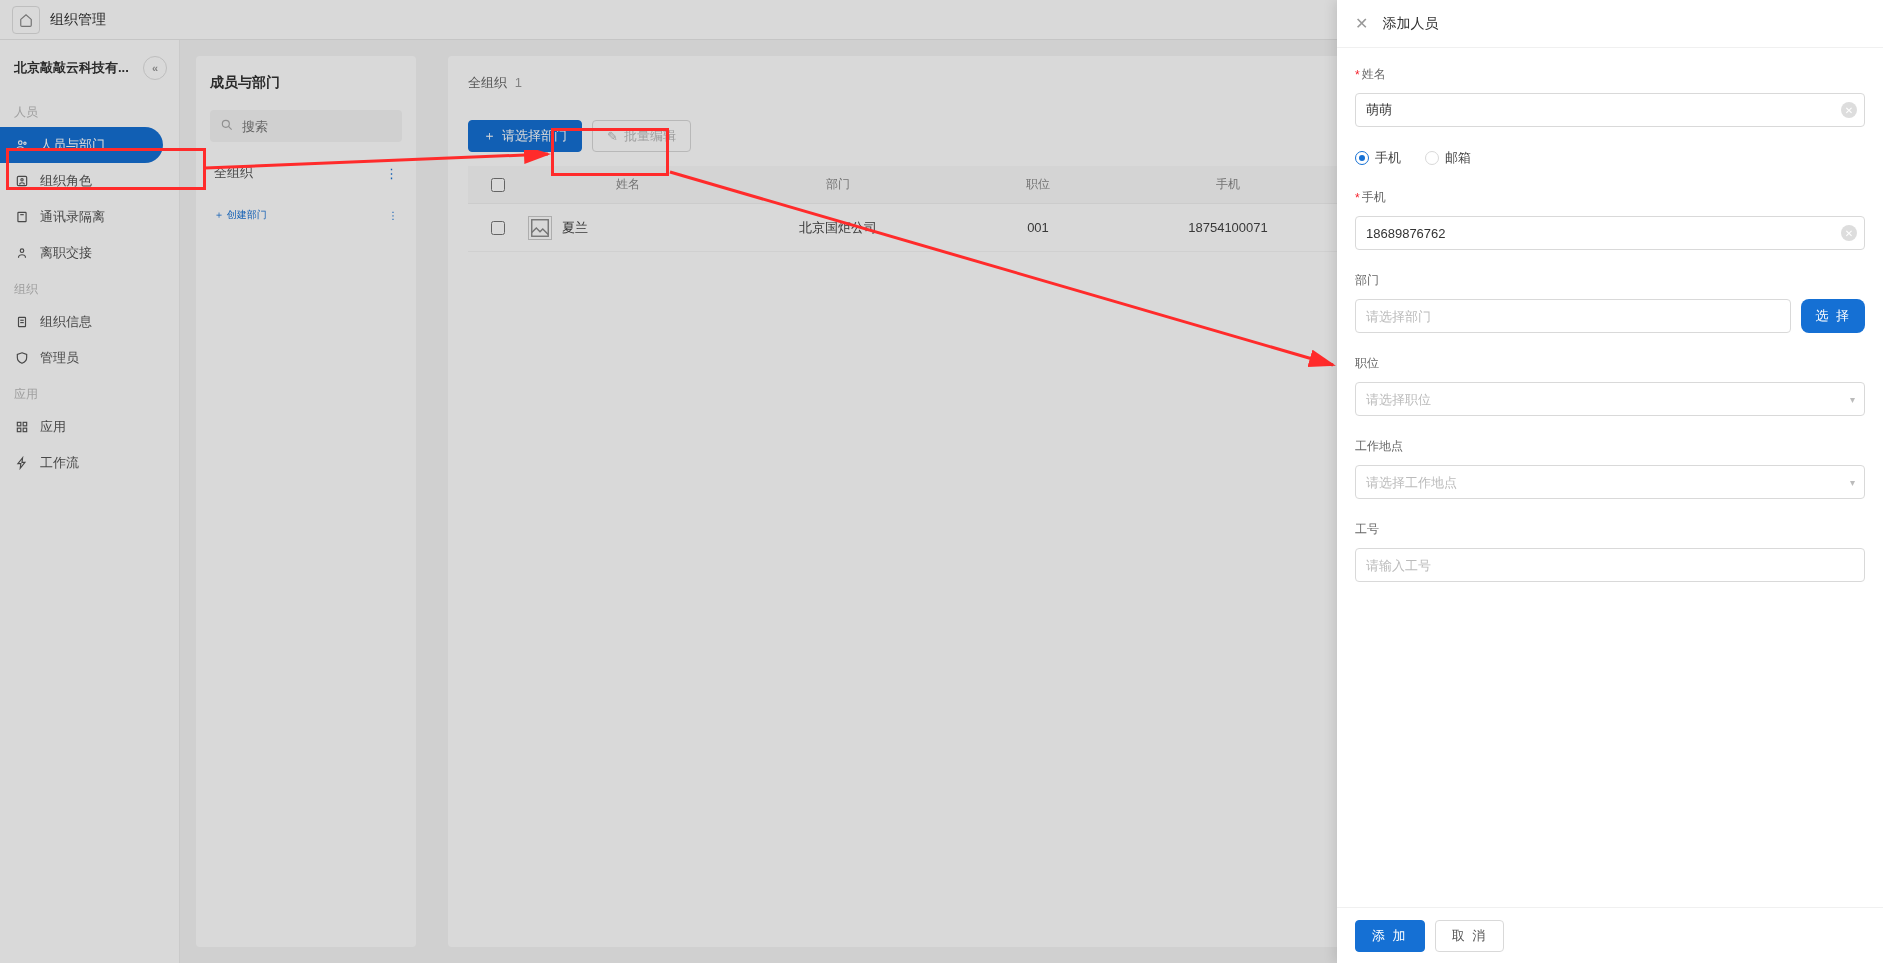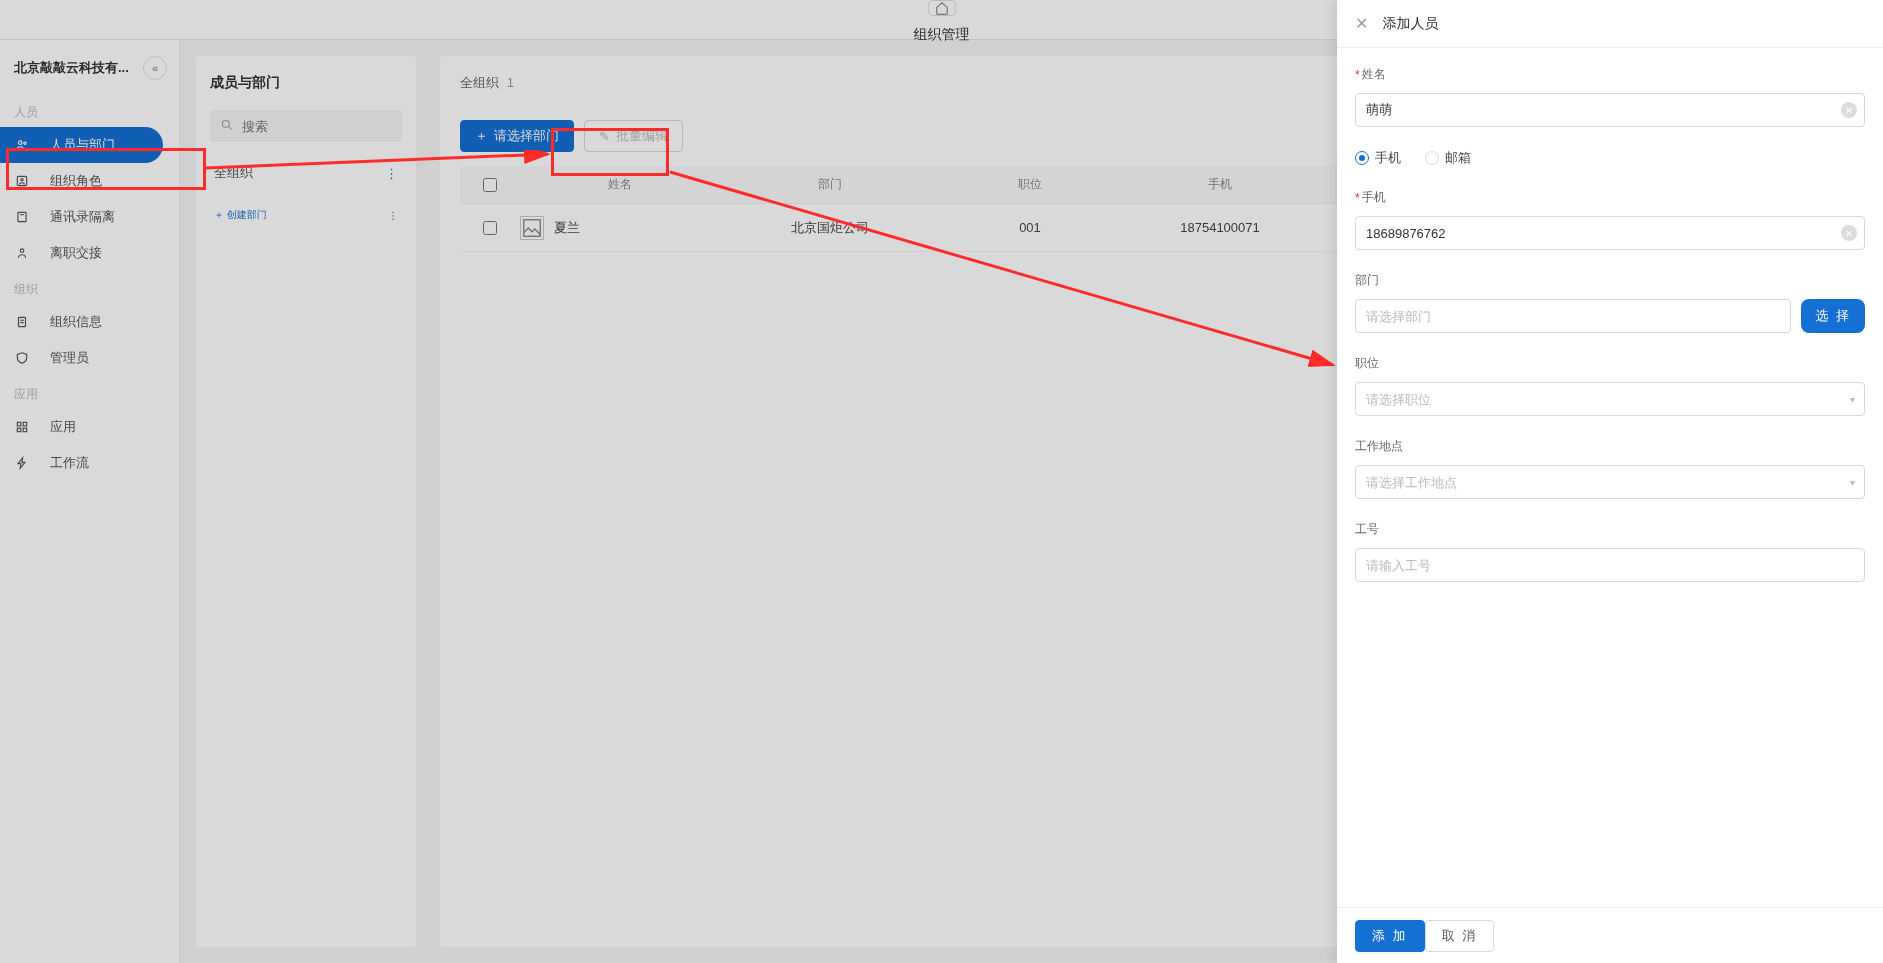--- a/index.html
+++ b/index.html
@@ -1,32 +1,32 @@
 <!DOCTYPE html>
 <html><head>
 <meta charset="utf-8">
 <style>
 * { margin: 0; padding: 0; box-sizing: border-box; font-family: -apple-system, BlinkMacSystemFont, "Segoe UI", "PingFang SC", "Microsoft YaHei", sans-serif; }
 body { background: #f5f5f5; width: 1883px; height: 963px; overflow: hidden; position: relative; }
 
-.header { height: 40px; background: #fff; border-bottom: 1px solid #e8e8e8; display: flex; align-items: center; padding: 0 12px; gap: 10px; flex-direction: column; }
+.header { height: 40px; background: #fff; border-bottom: 1px solid #e8e8e8; display: flex; align-items: center; padding: 0 12px; gap: 10px; }
 .home-btn { width: 28px; height: 28px; border: 1px solid #e0e0e0; border-radius: 4px; display: flex; align-items: center; justify-content: center; cursor: pointer; color: #888; }
 .header-title { font-size: 14px; color: #333; }
 
 .main { display: flex; height: calc(963px - 40px); }
 
 .sidebar { width: 180px; background: #fff; border-right: 1px solid #eee; padding-top: 16px; flex-shrink: 0; }
 .org-name { display: flex; align-items: center; justify-content: space-between; padding: 0 12px 14px 14px; font-size: 13px; font-weight: 600; color: #333; }
 .collapse-btn { width: 24px; height: 24px; border: 1px solid #e0e0e0; border-radius: 50%; display: flex; align-items: center; justify-content: center; cursor: pointer; color: #999; font-size: 11px; }
 .side-section-label { font-size: 12px; color: #bbb; padding: 10px 14px 6px; }
-.side-item { display: flex; align-items: center; gap: 20px; padding: 9px 14px; font-size: 13px; color: #555; cursor: pointer; border-radius: 0 18px 18px 0; margin-right: 16px; }
+.side-item { display: flex; align-items: center; gap: 10px; padding: 9px 14px; font-size: 13px; color: #555; cursor: pointer; border-radius: 0 18px 18px 0; margin-right: 16px; }
 .side-item.active { background: #1570d4; color: #fff; }
 .side-item .icn { width: 16px; display: flex; align-items: center; justify-content: center; color: inherit; }
 
-.content { flex: 1; display: flex; gap: 24px; padding: 16px; }
+.content { flex: 1; display: flex; gap: 32px; padding: 16px; }
 
 .panel { background: #fff; border-radius: 4px; }
 .dept-panel { width: 220px; padding: 18px 14px; }
 .dept-title { font-size: 14px; font-weight: 600; color: #333; margin-bottom: 18px; }
 .search-box { position: relative; margin-bottom: 14px; }
 .search-box input { width: 100%; height: 32px; background: #f5f5f5; border: none; border-radius: 4px; padding: 0 10px 0 32px; font-size: 13px; color: #333; outline: none; }
 .search-box .sicn { position: absolute; left: 10px; top: 8px; color: #aaa; }
 .dept-row { display: flex; align-items: center; justify-content: space-between; padding: 8px 4px; font-size: 13px; color: #555; margin-bottom: 10px; }
 .dept-row .more { color: #1570d4; cursor: pointer; }
 .create-dept { display: flex; align-items: center; justify-content: space-between; padding: 8px 4px; font-size: 10px; color: #1570d4; cursor: pointer; }
@@ -75,21 +75,21 @@
 .radio-item { display: flex; align-items: center; gap: 6px; font-size: 13px; color: #444; cursor: pointer; }
 .radio-dot { width: 14px; height: 14px; border: 1px solid #d9d9d9; border-radius: 50%; display: flex; align-items: center; justify-content: center; }
 .radio-dot.on { border-color: #1570d4; }
 .radio-dot.on::after { content:''; width:6px; height:6px; border-radius:50%; background:#1570d4; }
 .select-row { display: flex; gap: 10px; }
 .select-row .inp { flex: 1; }
 .select-btn { background: #1570d4; color: #fff; border: none; border-radius: 8px; padding: 0 14px; font-size: 13px; letter-spacing: 2px; cursor: pointer; }
 .select-wrap { position: relative; }
 .select-caret { position: absolute; right: 10px; top: 12px; color: #bbb; font-size: 10px; }
 
-.drawer-foot { height: 56px; border-top: 1px solid #f0f0f0; display: flex; align-items: center; gap: 0; padding: 0 18px; }
+.drawer-foot { height: 56px; border-top: 1px solid #f0f0f0; display: flex; align-items: center; gap: 10px; padding: 0 18px; }
 .fbtn { height: 32px; border-radius: 4px; padding: 0 16px; font-size: 13px; cursor: pointer; letter-spacing: 2px; }
 .fbtn.primary { background: #1570d4; border: 1px solid #1570d4; color: #fff; }
 .fbtn.default { background: #fff; border: 1px solid #d9d9d9; color: #555; }
 </style>
 </head>
 <body>
 
 <div class="header">
   <div class="home-btn">
     <svg width="14" height="14" viewBox="0 0 24 24" fill="none" stroke="currentColor" stroke-width="2">

